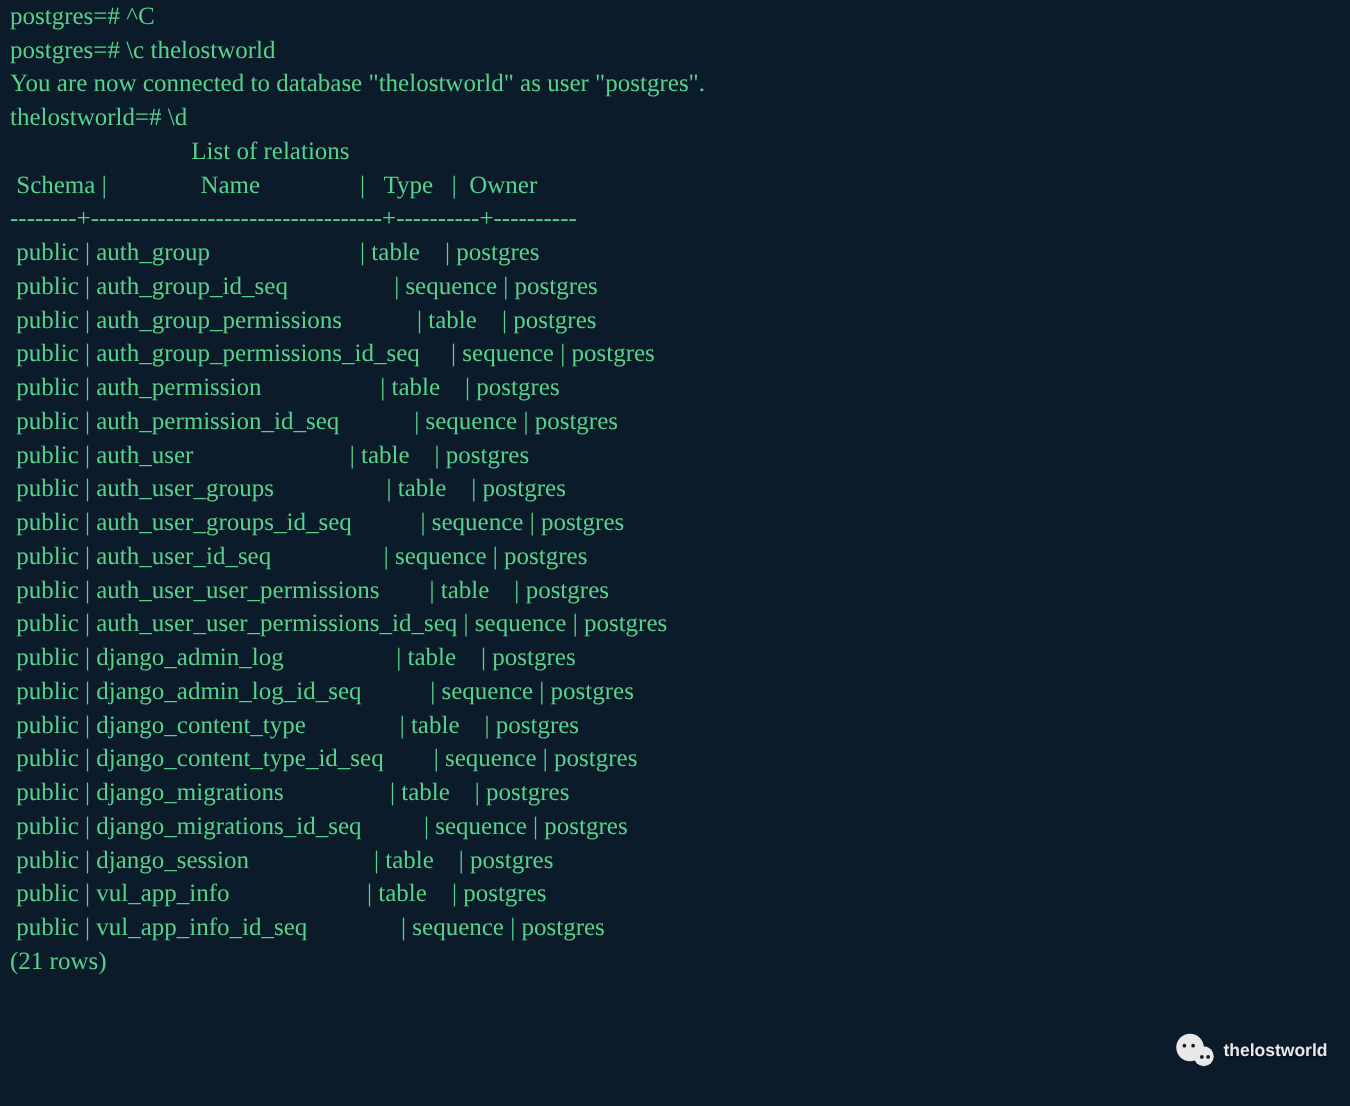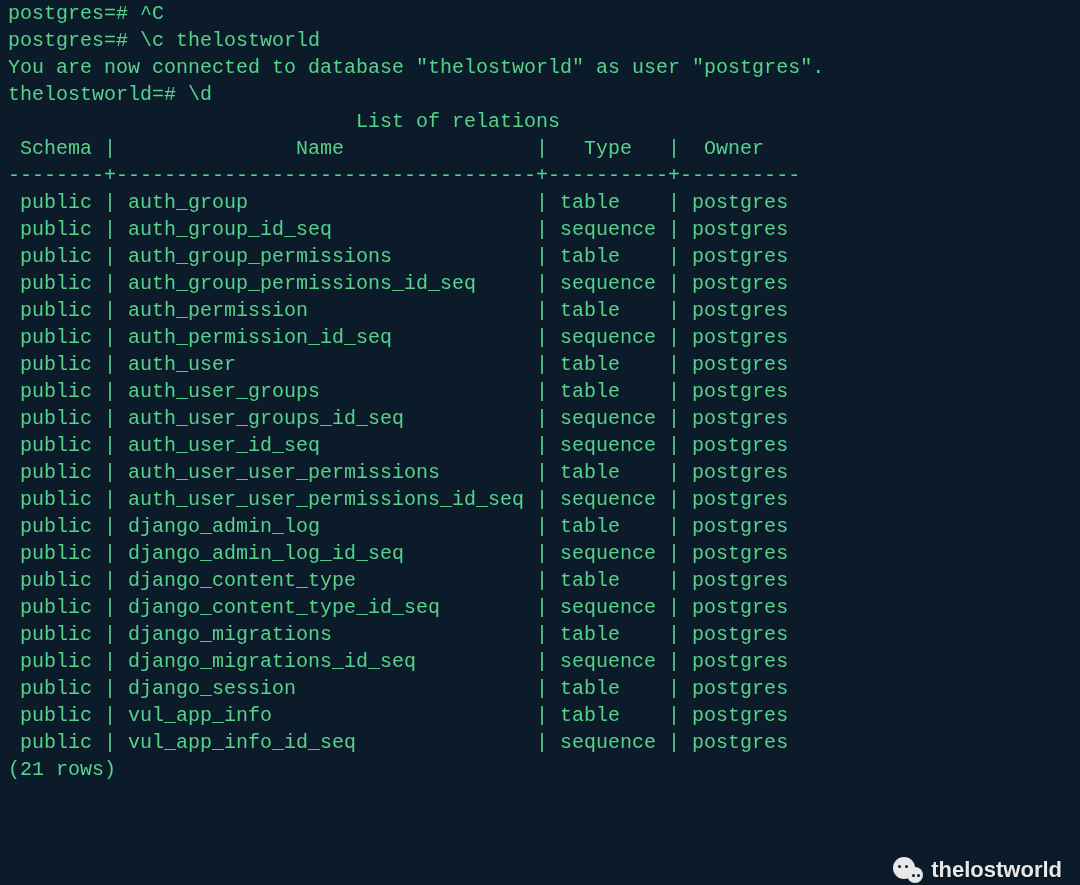--- a/index.html
+++ b/index.html
@@ -9,36 +9,36 @@
     width: 1080px;
     height: 885px;
     overflow: hidden;
   }
   body {
     position: relative;
   }
   pre.term {
     margin: 0;
     padding: 0 8px 8px 8px;
-    font-family: Liberation Mono, monospace;
+    font-family: Liberation Serif, serif;
     font-size: 20px;
     line-height: 27px;
     color: #56d28b;
     white-space: pre;
   }
   .watermark {
     position: absolute;
     right: 18px;
-    bottom: 2px;
+    bottom: 32px;
     display: flex;
     align-items: center;
     gap: 8px;
     color: #e8e8e8;
     font-family: -apple-system, Helvetica, Arial, sans-serif;
-    font-size: 22px;
+    font-size: 14px;
     font-weight: 600;
     text-shadow: 0 1px 2px rgba(0,0,0,0.5);
   }
   .wm-icon {
     width: 30px;
     height: 26px;
     position: relative;
   }
   .wm-icon .bubble {
     position: absolute;

